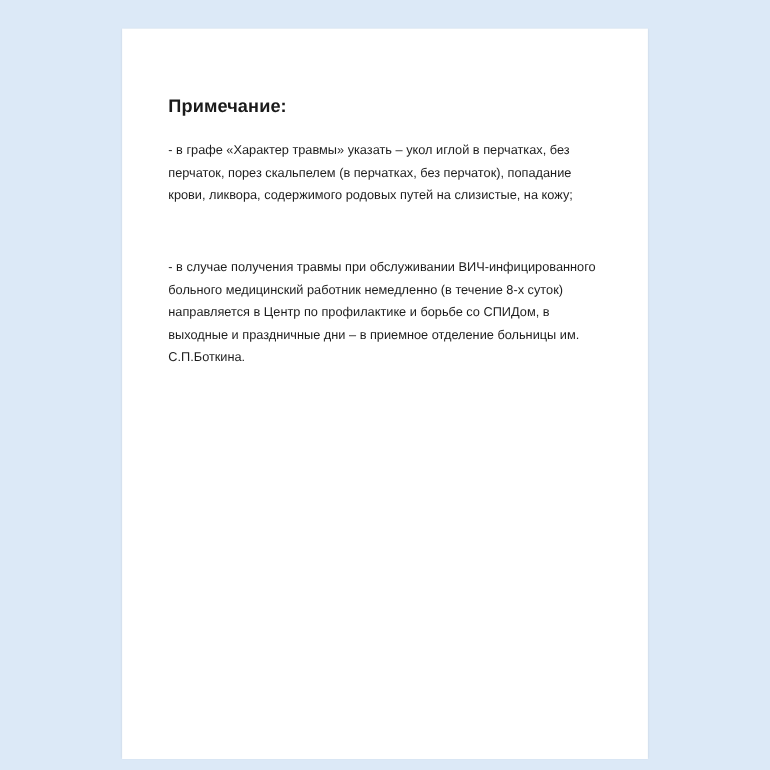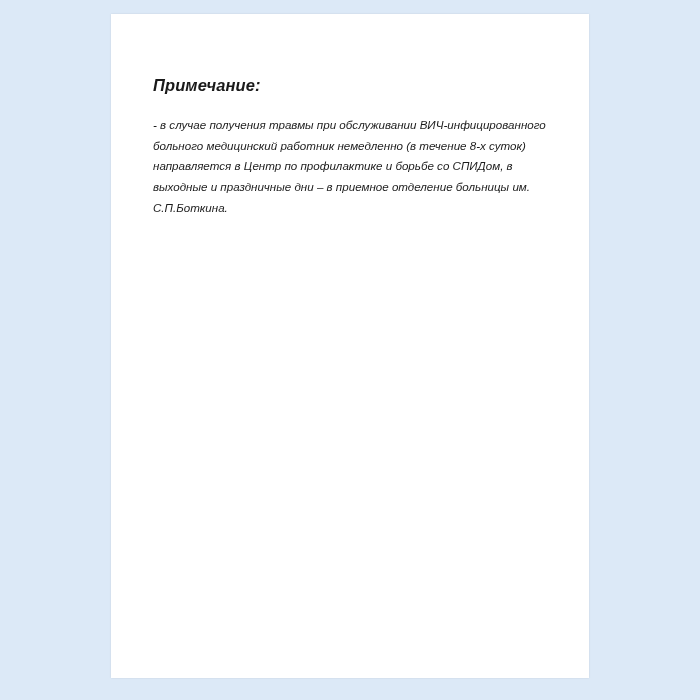--- a/index.html
+++ b/index.html
@@ -17,24 +17,23 @@
     width: 700px;
     height: 700px;
     display: flex;
     align-items: flex-start;
     justify-content: center;
   }
   .page {
     position: relative;
     width: 478px;
     height: 664px;
-    margin-top: 14px;
+    margin-top: 26px;
     background: #ffffff;
     box-shadow: 0 0 2px rgba(0,0,0,0.10);
-    font-style: italic;
   }
   .doc-body {
     position: absolute;
     left: 42px;
     top: 62px;
     right: 34px;
   }
   .doc-heading {
     font-size: 16.5px;
     font-weight: bold;
@@ -53,16 +52,17 @@
     margin-top: 44px;
   }
 </style>
 </head>
 <body>
 
 <div class="page-wrap">
   <div class="page">
     <div class="doc-body">
       <h1 class="doc-heading">Примечание:</h1>
+      <p class="doc-para">- в графе «Характер травмы» указать – укол иглой в перчатках, без перчаток, порез скальпелем (в перчатках, без перчаток), попадание крови, ликвора, содержимого родовых путей на слизистые, на кожу;</p>
       <p class="doc-para">- в случае получения травмы при обслуживании ВИЧ-инфицированного больного медицинский работник немедленно (в течение 8-х суток) направляется в Центр по профилактике и борьбе со СПИДом, в выходные и праздничные дни – в приемное отделение больницы им. С.П.Боткина.</p>
     </div>
   </div>
 </div>
 
 </body></html>

